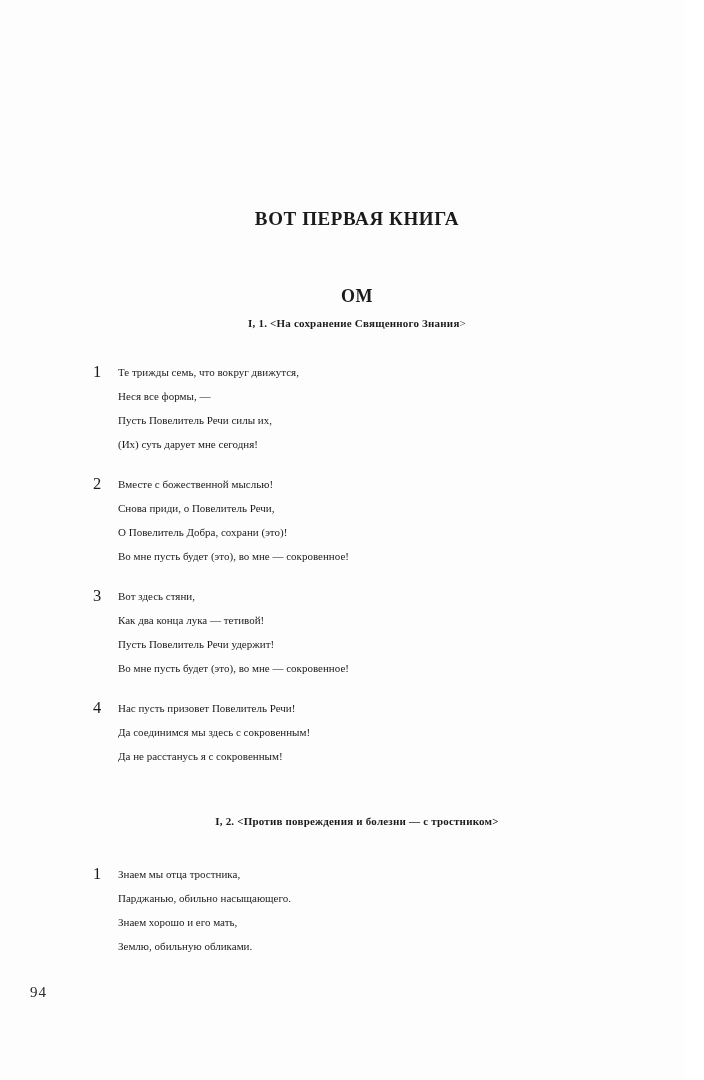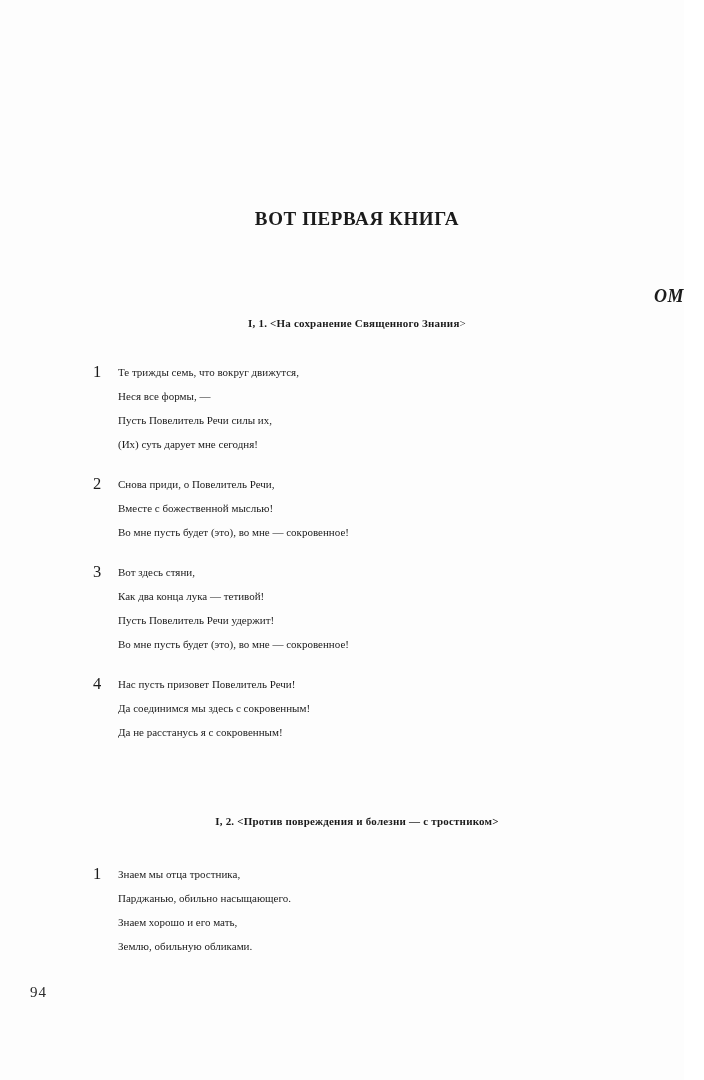--- a/index.html
+++ b/index.html
@@ -24,25 +24,24 @@
     text-align: center;
     font-size: 19px;
     font-weight: bold;
     letter-spacing: 0.6px;
   }
   .om-heading {
     position: absolute;
     top: 286px;
     left: 30px;
     right: 0;
-    text-align: right;
+    text-align: center;
     font-size: 18px;
     font-weight: bold;
     letter-spacing: 0.5px;
-    font-style: italic;
   }
   .sec-heading {
     position: absolute;
     left: 30px;
     right: 0;
     text-align: center;
     font-size: 11px;
     font-weight: bold;
     letter-spacing: 0.2px;
   }
@@ -105,22 +104,23 @@
         <div class="vline">Те трижды семь, что вокруг движутся,</div>
         <div class="vline">Неся все формы, —</div>
         <div class="vline">Пусть Повелитель Речи силы их,</div>
         <div class="vline">(Их) суть дарует мне сегодня!</div>
       </div>
     </div>
 
     <div class="verse">
       <div class="vnum">2</div>
       <div class="vlines">
+        <div class="vline">Вместе с божественной мыслью!</div>
         <div class="vline">Снова приди, о Повелитель Речи,</div>
-        <div class="vline">Вместе с божественной мыслью!</div>
+        <div class="vline">О Повелитель Добра, сохрани (это)!</div>
         <div class="vline">Во мне пусть будет (это), во мне — сокровенное!</div>
       </div>
     </div>
 
     <div class="verse">
       <div class="vnum">3</div>
       <div class="vlines">
         <div class="vline">Вот здесь стяни,</div>
         <div class="vline">Как два конца лука — тетивой!</div>
         <div class="vline">Пусть Повелитель Речи удержит!</div>

